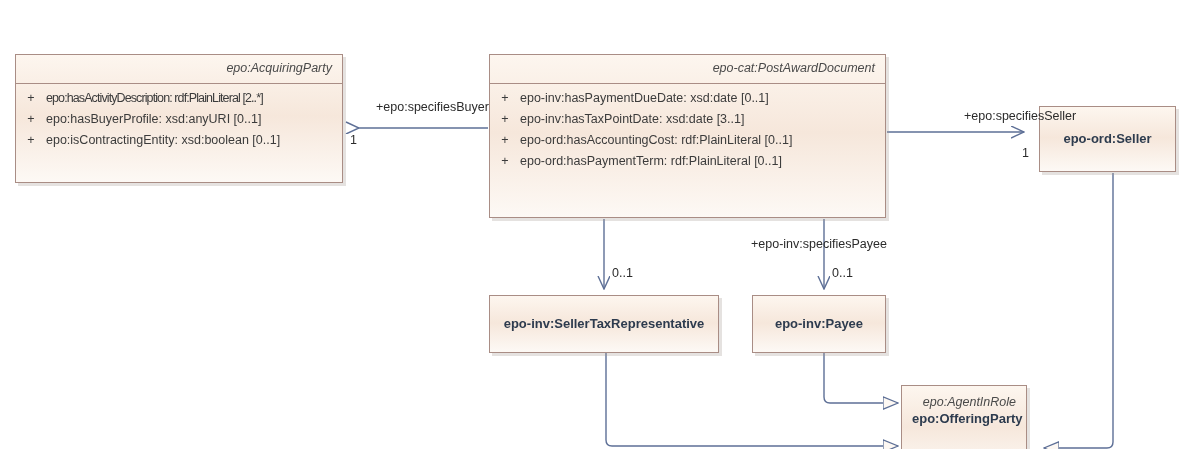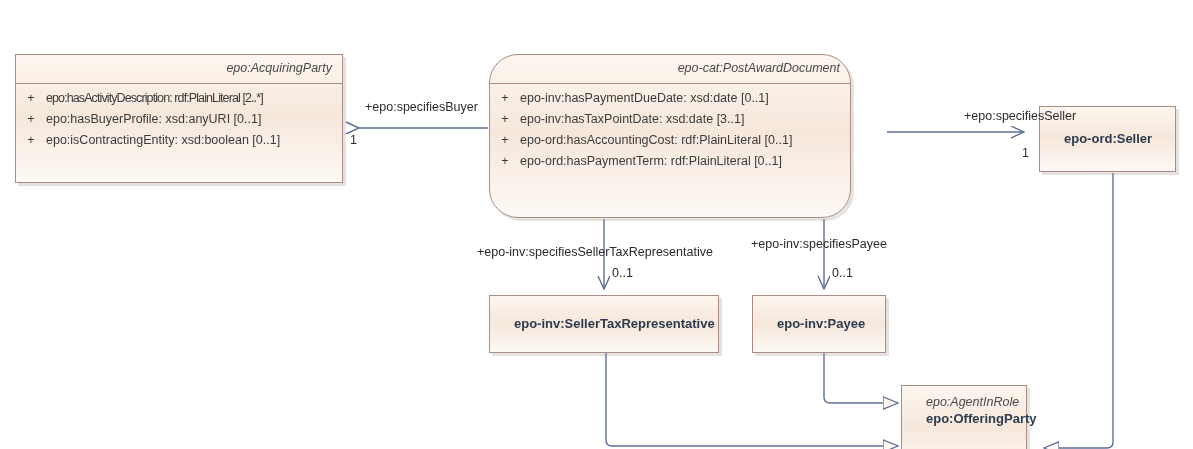--- a/index.html
+++ b/index.html
@@ -56,21 +56,21 @@
     color: #2d3b4e;
     line-height: 18px;
     margin-top: 4px;
     white-space: nowrap;
   }
   .uml-class.simple .uml-head {
     display: flex;
     flex-direction: column;
     justify-content: center;
     height: 100%;
-    padding: 0 24px;
+    padding: 0 10px;
   }
   .uml-class.simple .classname { margin-top: 0; }
   .uml-class.simple.stereo .uml-head {
     justify-content: flex-start;
     padding-top: 8px;
   }
 
   .attrs {
     padding: 4px 0 6px 0;
   }
@@ -159,21 +159,21 @@
         <span class="attr-vis">+</span>
         <span class="attr-text">epo:hasBuyerProfile: xsd:anyURI [0..1]</span>
       </div>
       <div class="attr-row">
         <span class="attr-vis">+</span>
         <span class="attr-text">epo:isContractingEntity: xsd:boolean [0..1]</span>
       </div>
     </div>
   </div>
 
-  <div class="uml-class has-compartment" style="left:489px; top:14px; width:362px; height:164px;border-radius:29px;">
+  <div class="uml-class has-compartment" style="left:489px; top:14px; width:397px; height:164px;">
     <div class="uml-head">
       <div class="stereotype">epo-cat:PostAwardDocument</div>
     </div>
     <div class="attrs">
       <div class="attr-row">
         <span class="attr-vis">+</span>
         <span class="attr-text">epo-inv:hasPaymentDueDate: xsd:date [0..1]</span>
       </div>
       <div class="attr-row">
         <span class="attr-vis">+</span>
@@ -208,25 +208,24 @@
     </div>
   </div>
 
   <div class="uml-class simple stereo" style="left:901px; top:345px; width:126px; height:87px;">
     <div class="uml-head">
       <div class="stereotype">epo:AgentInRole</div>
       <div class="classname">epo:OfferingParty</div>
     </div>
   </div>
 
-  <div class="edge-label" style="left:365px; top:60px;">+epo:specifiesBuyer</div>
+  <div class="edge-label" style="left:376px; top:60px;">+epo:specifiesBuyer</div>
   <div class="mult-label" style="left:350px; top:93px;">1</div>
 
   <div class="edge-label" style="left:964px; top:69px;">+epo:specifiesSeller</div>
   <div class="mult-label" style="left:1022px; top:106px;">1</div>
 
-  <div class="edge-label" style="left:477px; top:205px;">+epo-inv:specifiesSellerTaxRepresentative</div>
   <div class="mult-label" style="left:612px; top:226px;">0..1</div>
 
   <div class="edge-label" style="left:751px; top:197px;">+epo-inv:specifiesPayee</div>
   <div class="mult-label" style="left:832px; top:226px;">0..1</div>
 
 </div>
 
 </body></html>

